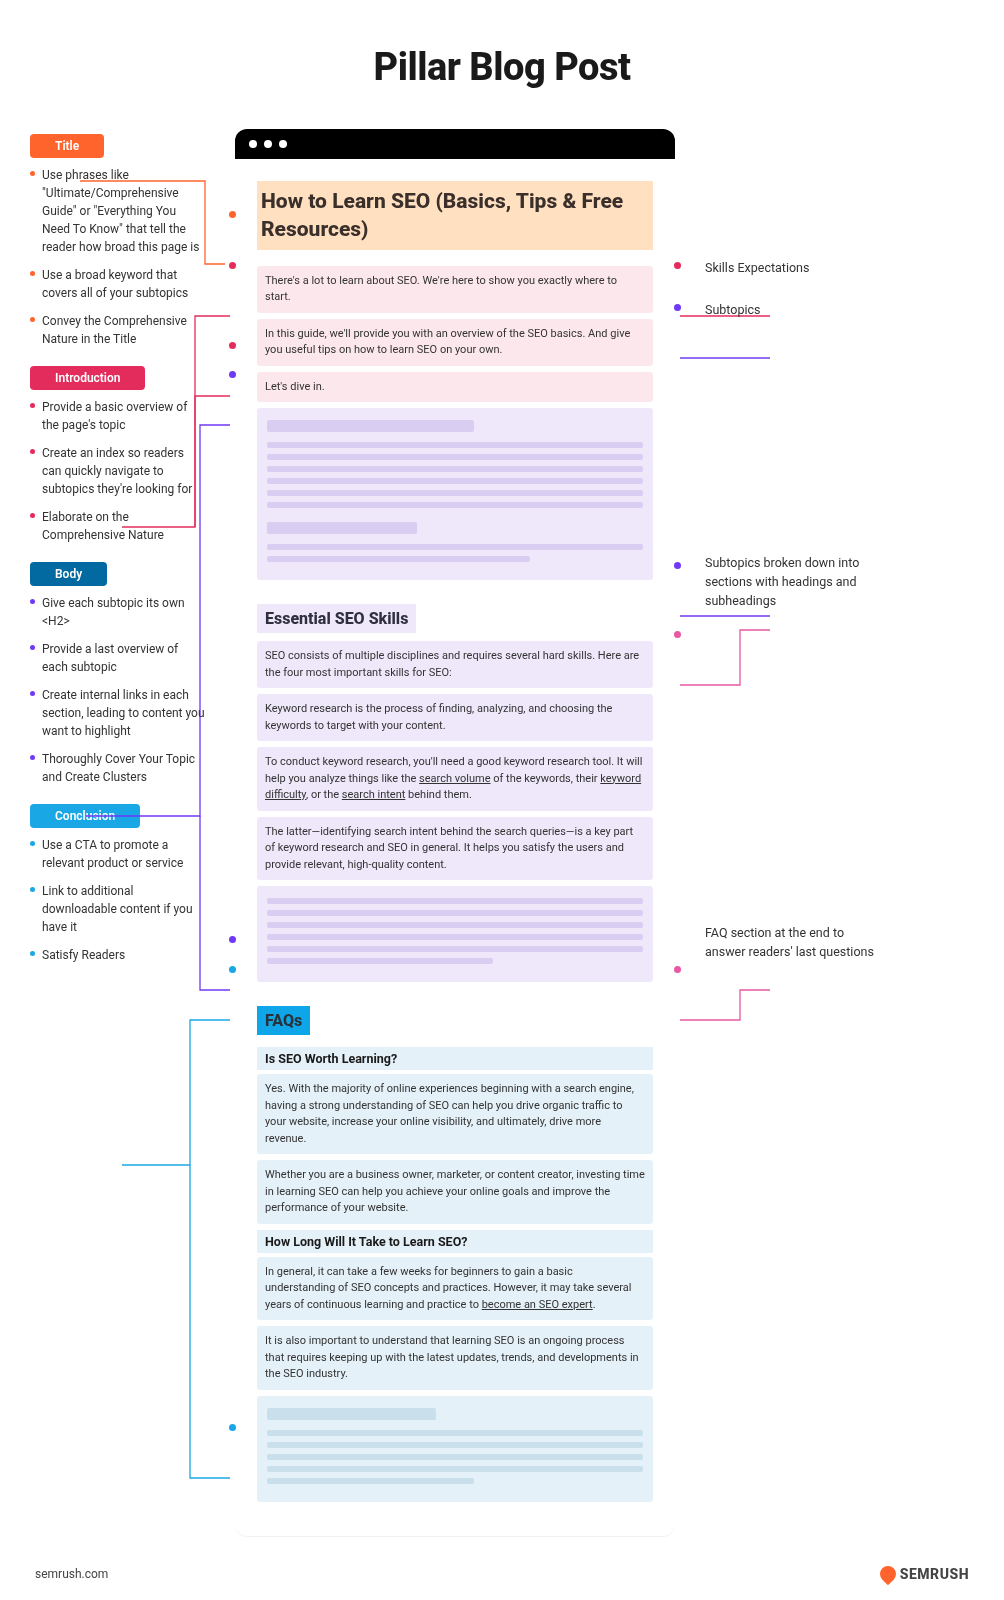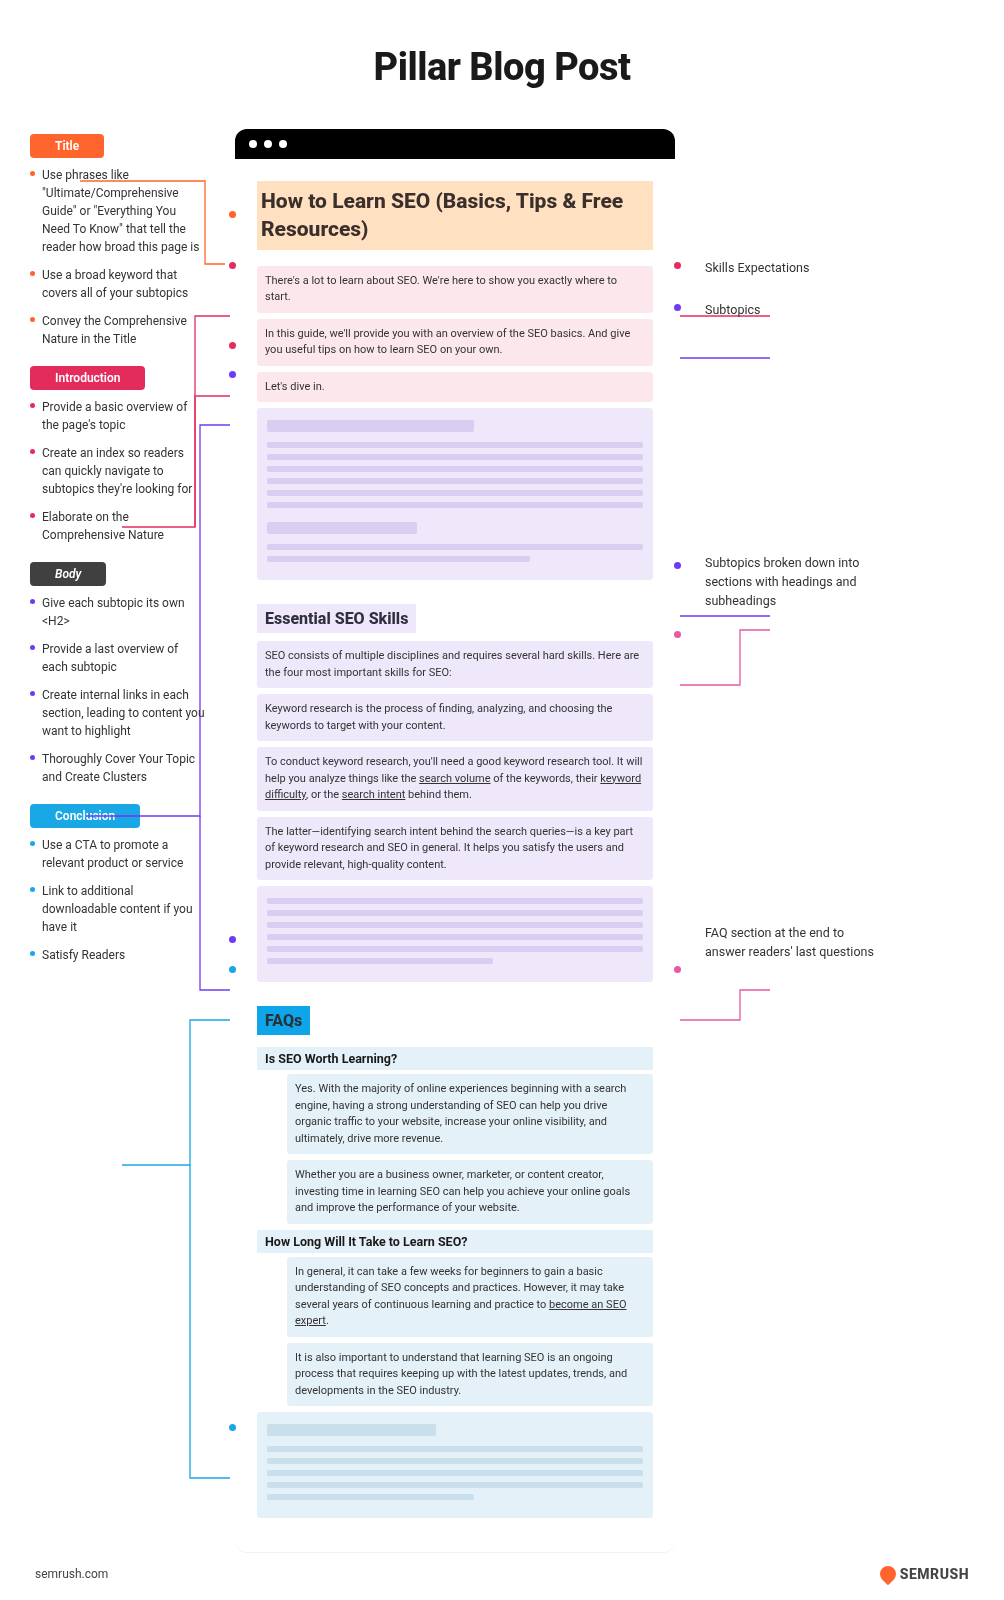--- a/index.html
+++ b/index.html
@@ -34,21 +34,21 @@
     display: inline-block;
     padding: 3px 25px;
     border-radius: 4px;
     color: #fff;
     font-weight: 600;
     font-size: 12px;
     margin-bottom: 8px;
   }
   .tag.orange { background: #ff642d; }
   .tag.red    { background: #e42c5c; }
-  .tag.purple { background: #404040; font-style: italic; }
+  .tag.purple { background: #0369a1; }
   .tag.blue   { background: #1aa7e5; }
   .left-col ul { list-style: none; margin-bottom: 18px; }
   .left-col li { position: relative; padding-left: 12px; margin-bottom: 10px; }
   .left-col li::before {
     content: "";
     position: absolute;
     left: 0; top: 5px;
     width: 5px; height: 5px;
     border-radius: 50%;
   }
@@ -93,21 +93,21 @@
   .para {
     font-size: 11px;
     line-height: 1.5;
     padding: 7px 8px;
     border-radius: 3px;
     margin-bottom: 6px;
     color: #333;
   }
   .para.pink { background: #fce8ec; }
   .para.purple { background: #eee8fa; }
-  .para.blue { background: #e5f1f8; margin-left: 30px; }
+  .para.blue { background: #e5f1f8; }
   .skel-block { background: #eee8fa; border-radius: 3px; padding: 12px 10px; margin-bottom: 14px; }
   .skel-block.blue { background: #e5f1f8; }
   .skel-title { height: 12px; background: #d9cdf2; border-radius: 2px; margin-bottom: 10px; width: 55%; }
   .skel-block.blue .skel-title { background: #c9dfeb; }
   .skel-line { height: 6px; background: #d9cdf2; border-radius: 2px; margin-bottom: 6px; }
   .skel-block.blue .skel-line { background: #c9dfeb; }
   .h2 {
     font-size: 16px;
     font-weight: 800;
     color: #2f2f40;

